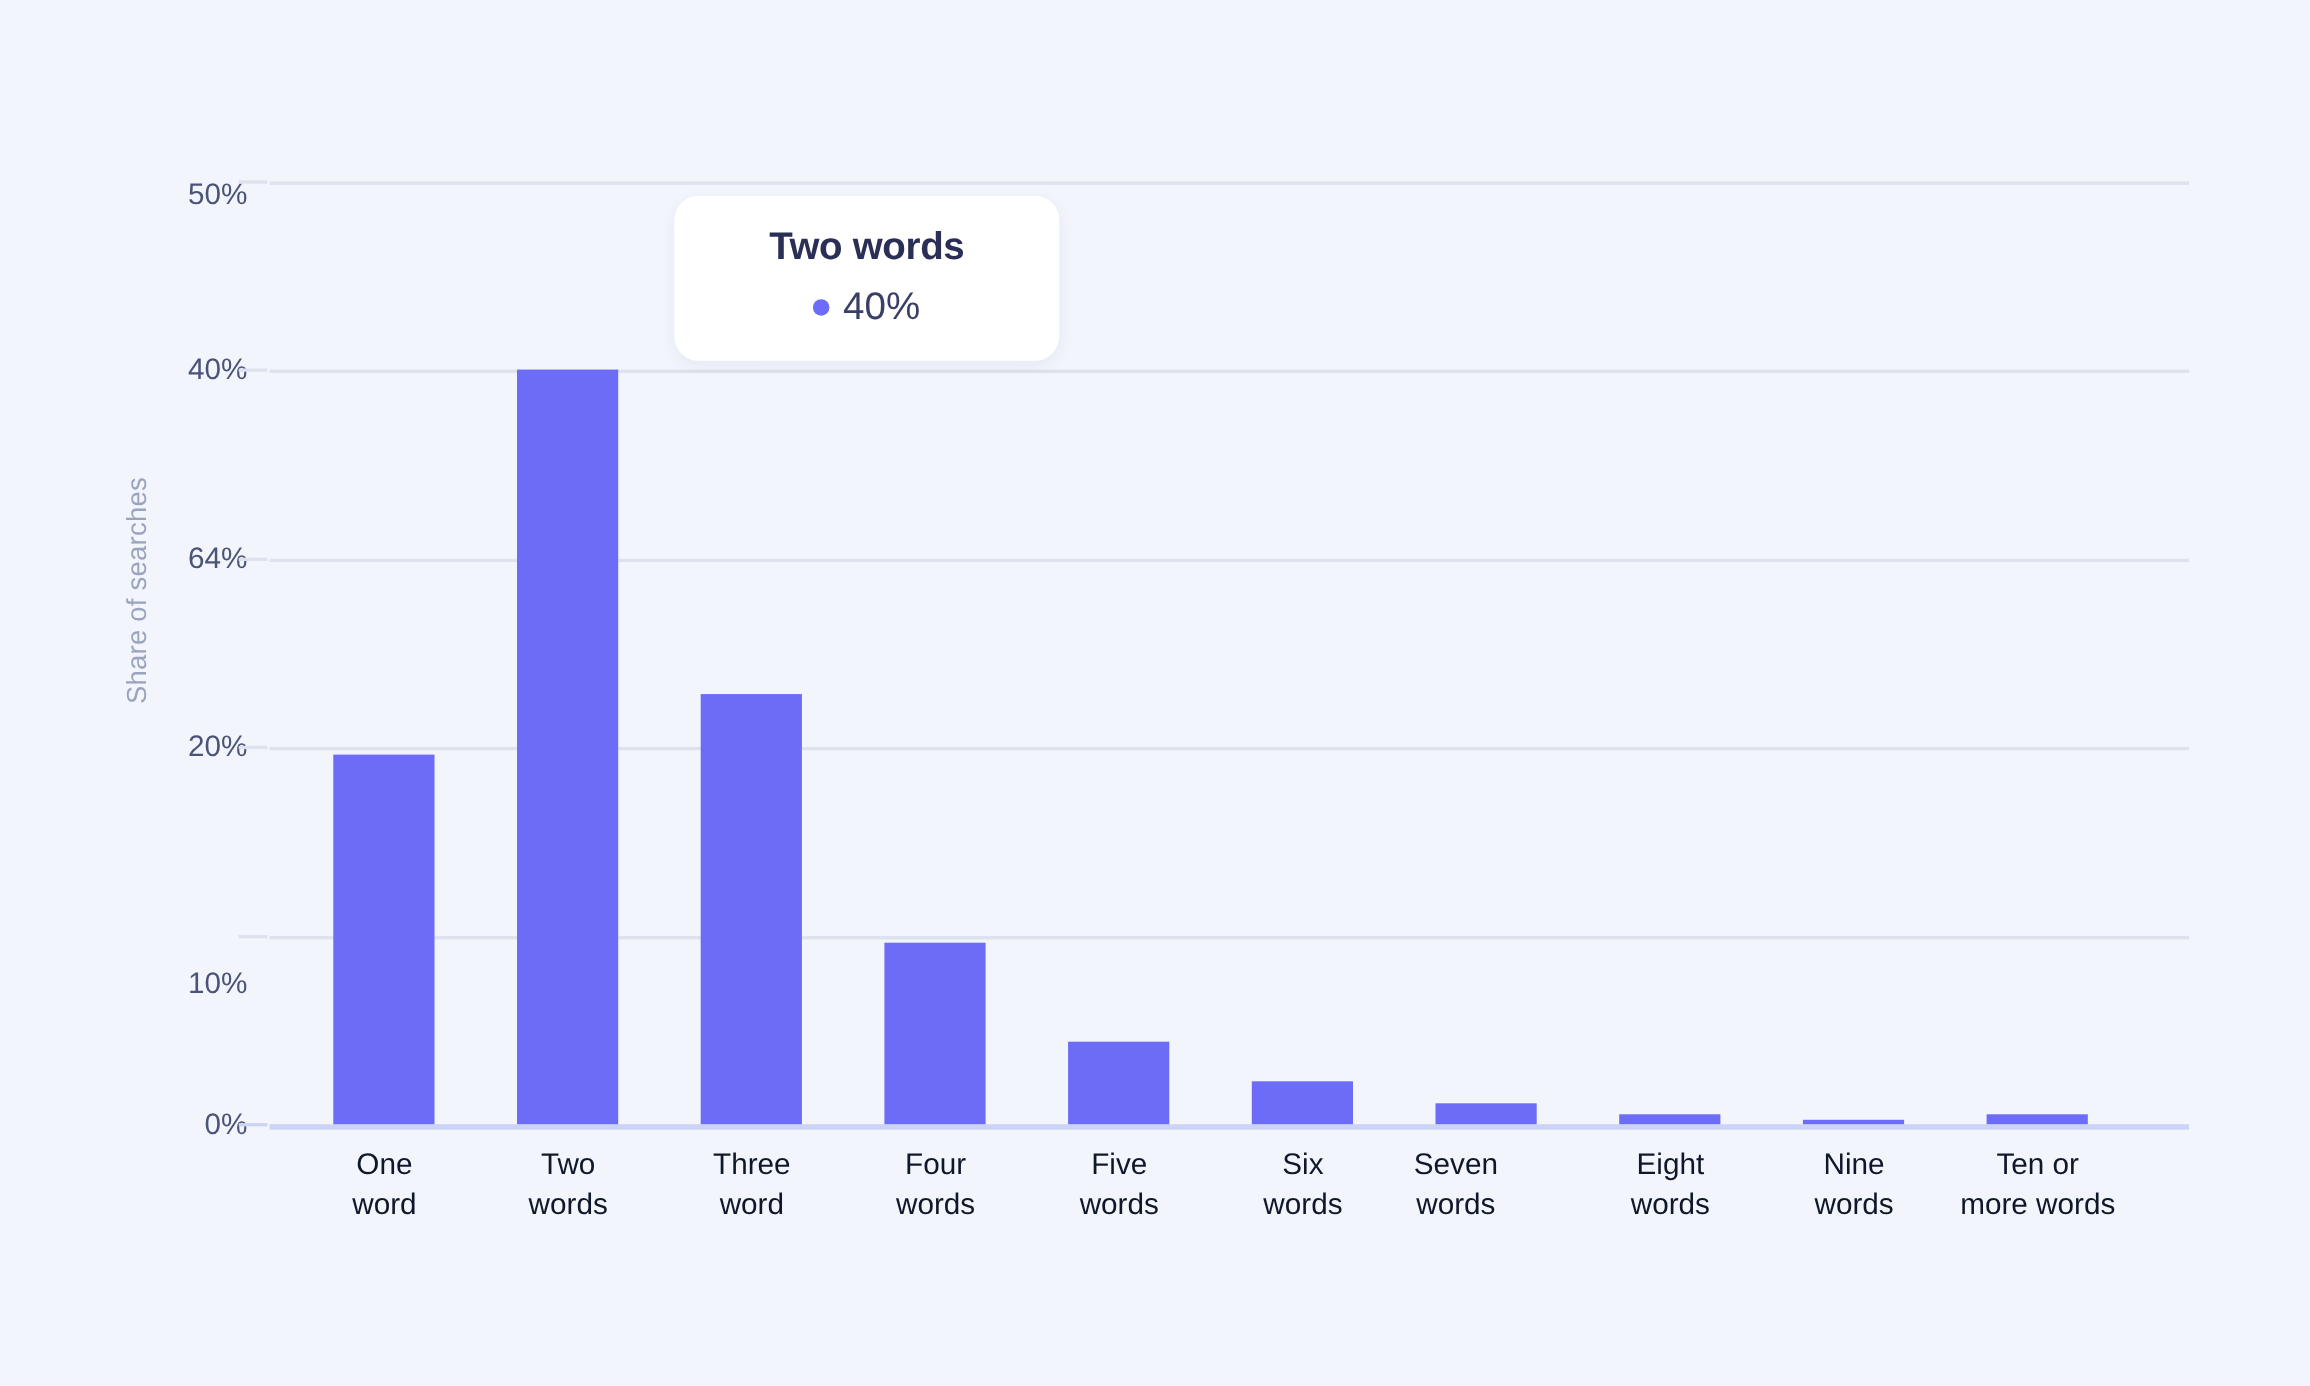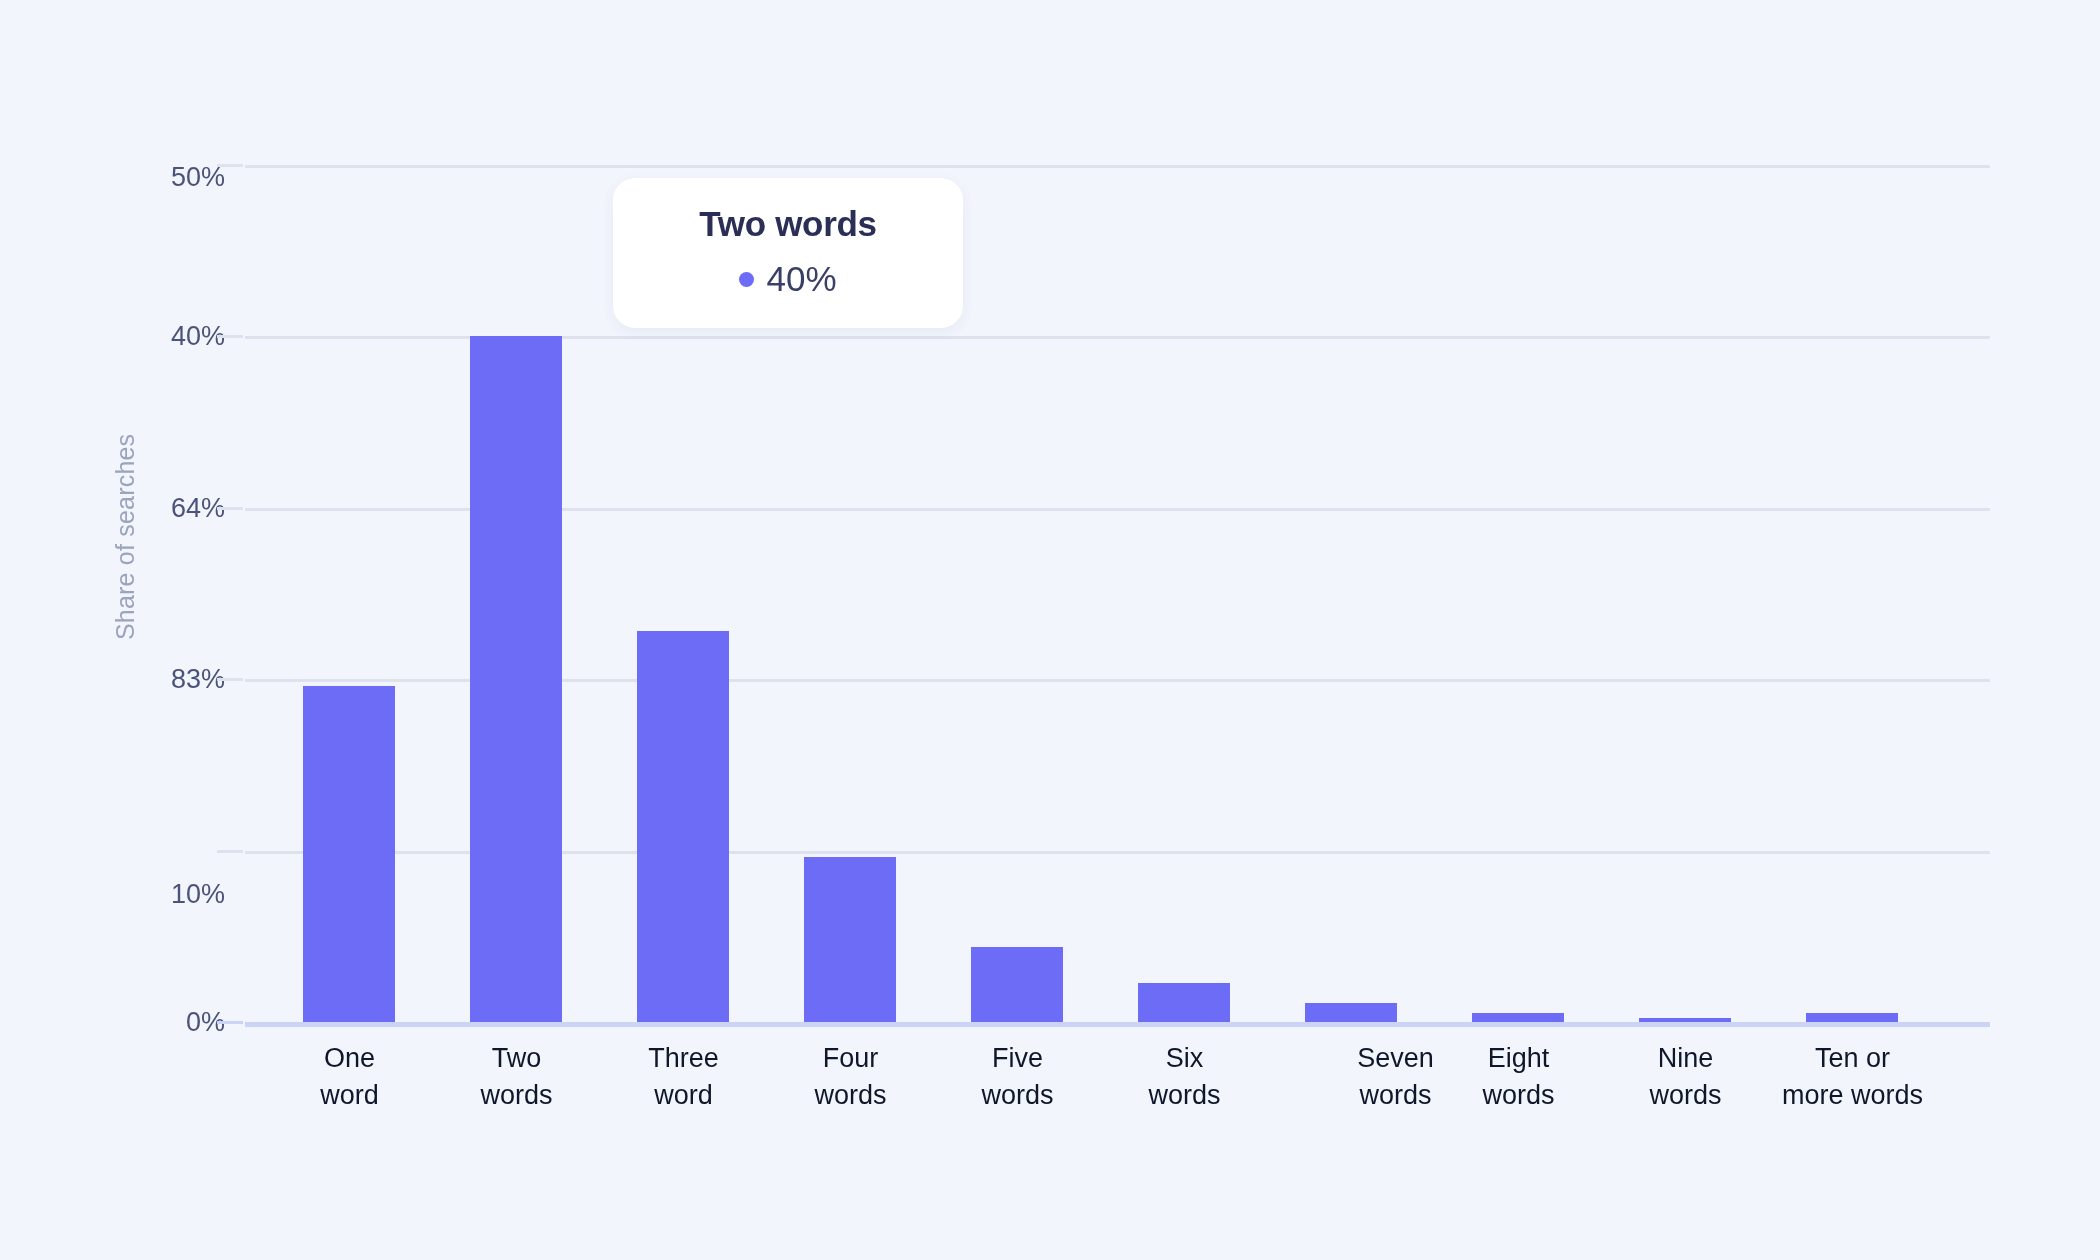--- a/index.html
+++ b/index.html
@@ -180,21 +180,21 @@
 <body>
 
 <div id="chart-root">
 
   <div class="y-axis-title">Share of searches</div>
 
   <div class="plot">
     <div class="y-ticks">
         <div class="y-tick-label" style="top: 857px;">0%</div>
         <div class="y-tick-label" style="top: 685.6px; margin-top: 43px;">10%</div>
-        <div class="y-tick-label" style="top: 514.2px;">83%</div>
+        <div class="y-tick-label" style="top: 514.2px;">20%</div>
         <div class="y-tick-label" style="top: 342.8px;">64%</div>
         <div class="y-tick-label" style="top: 171.4px;">40%</div>
         <div class="y-tick-label" style="top: 12px;">50%</div>
       </div>
     <div class="gridlines">
         <div class="gridline zero" style="top: 857px;"></div>
         <div class="tick-dash zero" style="top: 857px;"></div>
         <div class="gridline" style="top: 685.6px;"></div>
         <div class="tick-dash" style="top: 685.6px;"></div>
         <div class="gridline" style="top: 514.2px;"></div>
@@ -246,21 +246,21 @@
       <div class="x-label" style="left: 179px;">Two
 words</div>
       <div class="x-label" style="left: 346px;">Three
 word</div>
       <div class="x-label" style="left: 513px;">Four
 words</div>
       <div class="x-label" style="left: 680px;">Five
 words</div>
       <div class="x-label" style="left: 847px;">Six
 words</div>
-      <div class="x-label" style="left: 1058px;">Seven
+      <div class="x-label" style="left: 986px;">Seven
 words</div>
       <div class="x-label" style="left: 1181px;">Eight
 words</div>
       <div class="x-label" style="left: 1348px;">Nine
 words</div>
       <div class="x-label" style="left: 1515px;">Ten or
 more words</div>
     </div>
 
   <div class="tooltip">

